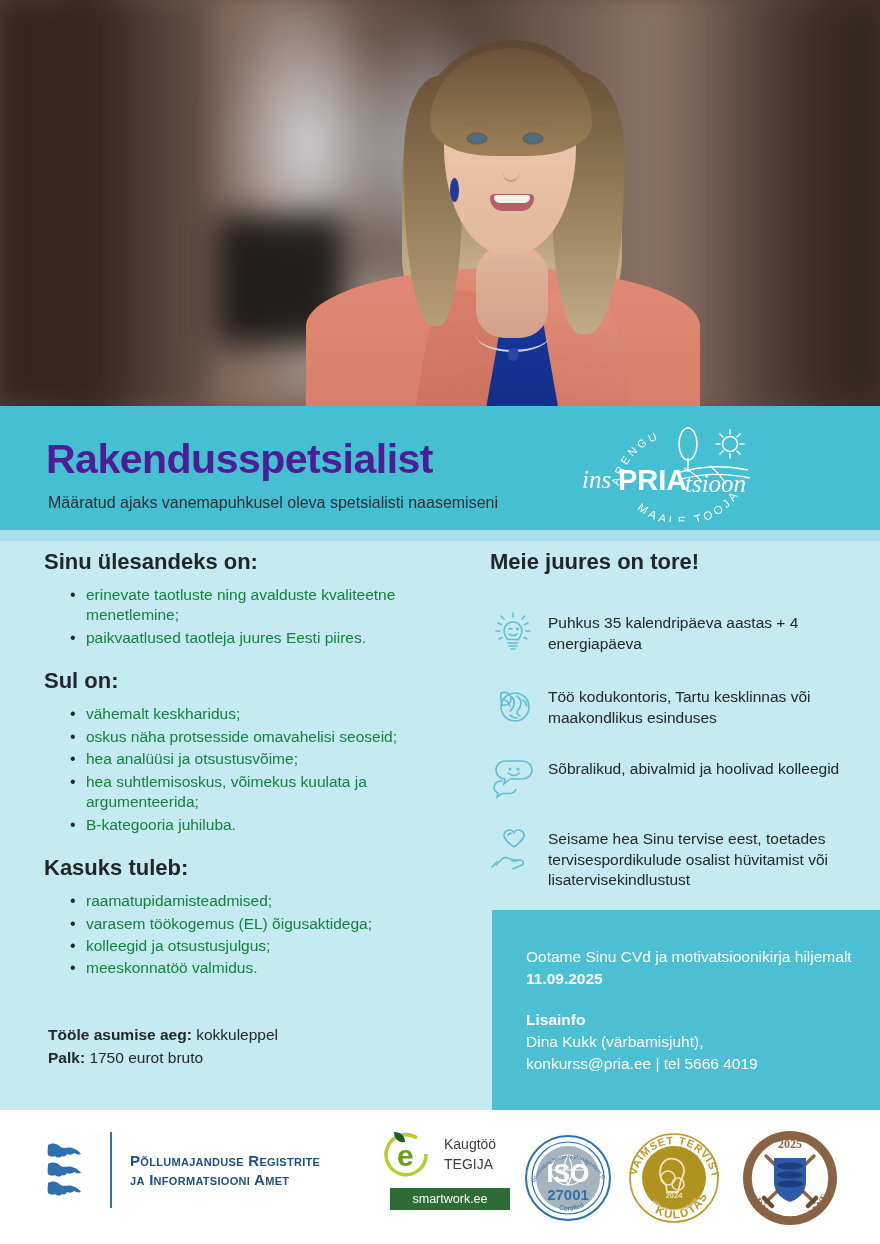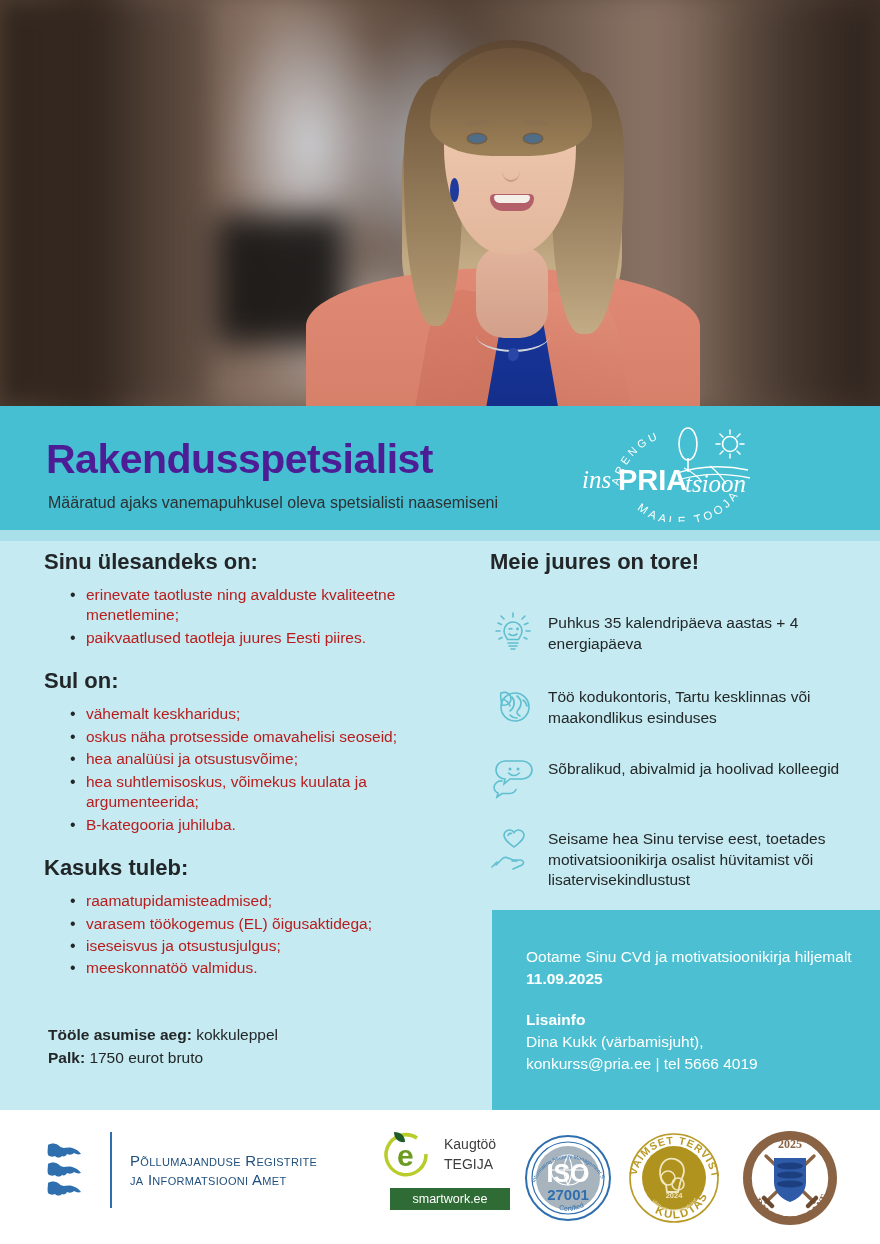--- a/index.html
+++ b/index.html
@@ -161,21 +161,21 @@
   }
   .col-left { position:absolute; left:44px; top:8px; width:420px; }
   .col-right { position:absolute; left:490px; top:8px; width:370px; }
 
   h2.sec {
     font-size:22px; font-weight:bold; color:#222628; margin-bottom:10px;
   }
   h2.sec.tight { margin-bottom:20px; }
   ul.bul { list-style:none; margin:0 0 20px 26px; }
   ul.bul li {
-    position:relative; font-size:15.5px; color:#b91c1c;
+    position:relative; font-size:15.5px; color:#15803d;
     line-height:1.32; margin-bottom:2px; padding-left:16px;
   }
   ul.bul li::before {
     content:"•"; position:absolute; left:0; top:-1px; font-size:16px; color:#232728;
   }
   .terms { margin-top:44px; margin-left:4px; font-size:15.5px; color:#232728; line-height:1.5; }
   .terms b { font-weight:bold; }
 
   
   .benefit { display:flex; align-items:flex-start; margin-bottom:20px; }
@@ -191,21 +191,21 @@
   }
   .contact .inner { padding:36px 0 0 34px; color:#ffffff; font-size:15.5px; line-height:1.4; }
   .contact b { font-weight:bold; }
   .contact .blk2 { margin-top:20px; }
 
   
   .footer {
     position:absolute; left:0; top:1110px; width:880px; height:134px;
     background:#ffffff;
   }
-  .pria-logo { position:absolute; left:44px; top:22px; display:flex; align-items:center; }
+  .pria-logo { position:absolute; left:44px; top:22px; display:flex; align-items:center;font-weight:bold; }
   .lions { width:44px; height:62px; }
   .divider-v { width:2px; height:76px; background:#2f6fae; margin:0 18px 0 22px; }
   .pria-text { color:#1f4f7d; line-height:1.28; }
   .pria-text div { font-size:15px; font-variant:small-caps; letter-spacing:.3px; }
 
   .badge-sw { position:absolute; left:380px; top:18px; width:140px; }
   .sw-row { display:flex; align-items:center; }
   .sw-text { margin-left:6px; color:#3e3e3e; font-size:14px; line-height:1.45; }
   .sw-bar {
     margin-top:8px; background:#2f6b35; color:#fff; font-size:12.5px;
@@ -308,21 +308,21 @@
         <li>oskus näha protsesside omavahelisi seoseid;</li>
         <li>hea analüüsi ja otsustusvõime;</li>
         <li>hea suhtlemisoskus, võimekus kuulata ja argumenteerida;</li>
         <li>B-kategooria juhiluba.</li>
       </ul>
 
       <h2 class="sec">Kasuks tuleb:</h2>
       <ul class="bul">
         <li>raamatupidamisteadmised;</li>
         <li>varasem töökogemus (EL) õigusaktidega;</li>
-        <li>iseseisvus ja otsustusjulgus;</li>
+        <li>kolleegid ja otsustusjulgus;</li>
         <li>meeskonnatöö valmidus.</li>
       </ul>
 
       <div class="terms">
         <div>
           <b>Tööle asumise aeg:</b>
           <span>kokkuleppel</span>
         </div>
         <div>
           <b>Palk:</b>
@@ -390,21 +390,21 @@
       <div class="benefit">
         <div class="ico">
           <svg width="46" height="46" viewBox="0 0 46 46" fill="none" stroke="#5fbed0" stroke-width="1.6" stroke-linecap="round">
             <path d="M24 22c-5-4-10-7-10-12a5.5 5.5 0 0 1 10-2.5A5.5 5.5 0 0 1 34 10c0 5-5 8-10 12Z"></path>
             <path d="M18 10.5a3 3 0 0 1 3.5-2"></path>
             <path d="M6 40l6-6c2-2 4-2 6-1l5 2h7c3 0 5 3 2 5l-9 4"></path>
             <path d="M2 42l5-5"></path>
             <path d="M22 36h5"></path>
           </svg>
         </div>
-        <div class="btxt">Seisame hea Sinu tervise eest, toetades motivatsioonikirja osalist hüvitamist või lisatervisekindlustust</div>
+        <div class="btxt">Seisame hea Sinu tervise eest, toetades tervisespordikulude osalist hüvitamist või lisatervisekindlustust</div>
       </div>
     </div>
   </div>
 
   <div class="contact">
     <div class="inner">
       <div>
         <span>Ootame Sinu CVd ja motivatsioonikirja hiljemalt </span><b>11.09.2025</b>
       </div>
       <div class="blk2">

